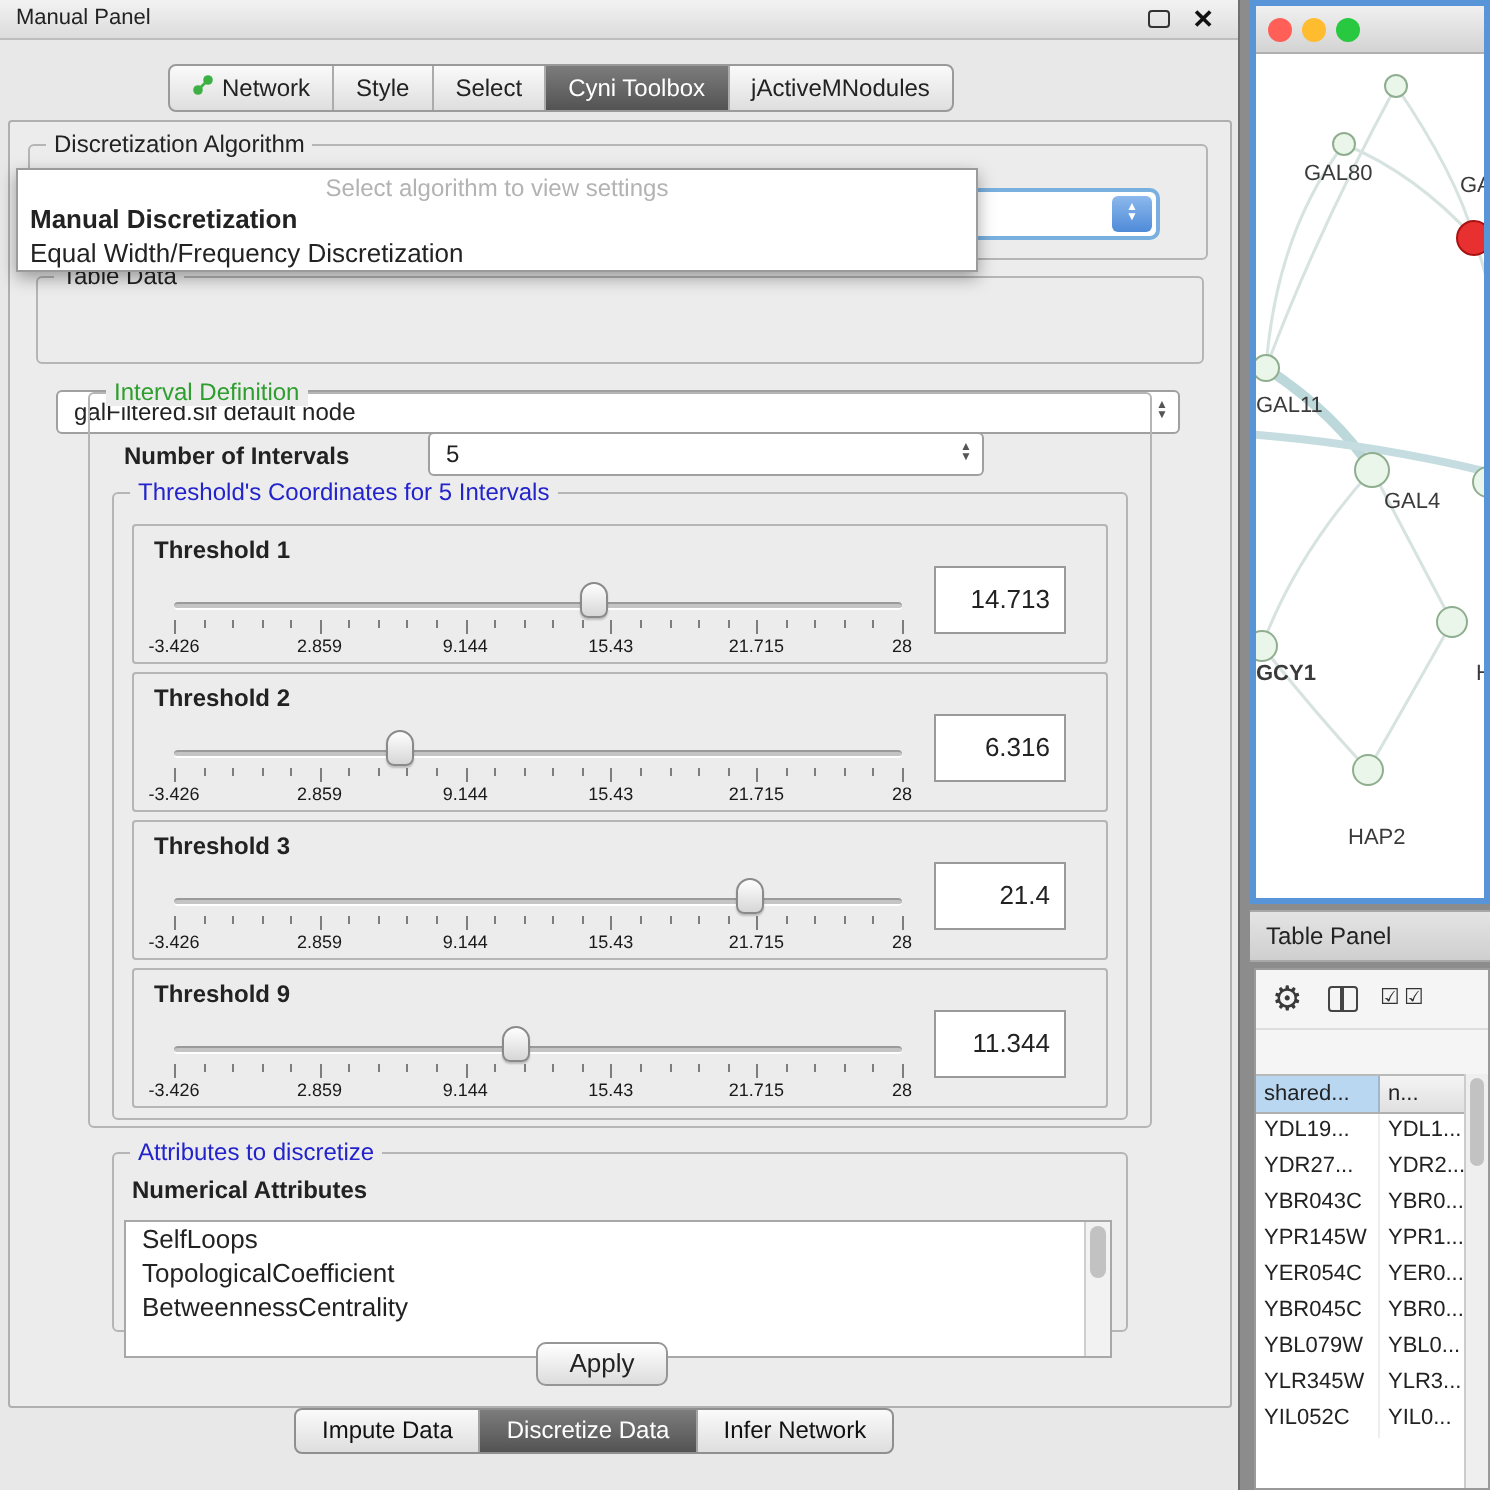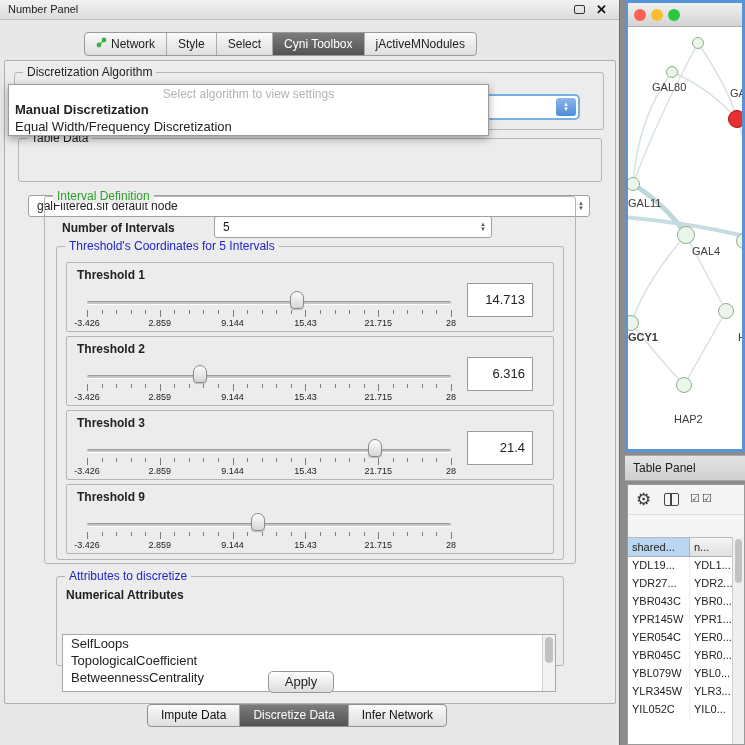--- a/index.html
+++ b/index.html
@@ -64,22 +64,22 @@
               background:linear-gradient(#fefefe,#d6d6d6); border:1px solid #8a8a8a;
               border-radius:7px 7px 4px 4px; box-shadow:0 1px 1px rgba(0,0,0,.2); }
   .th-ticks { position:absolute; left:20px; width:364px; top:47px; height:8px; }
   .tick { position:absolute; top:0; width:1px; background:#7d7d7d; }
   .th-ticklabels { position:absolute; left:20px; width:364px; top:55px; height:11px; }
   .tick-label { position:absolute; transform:translateX(-50%); font-size:9px; color:#1a1a1a; white-space:nowrap; }
   .th-value { position:absolute; left:400px; top:20px; width:66px; height:34px; background:#fff;
               border:1px solid #9a9a9a; font-size:13px; text-align:right; line-height:32px; padding-right:7px; }
 
   
-  #attr-list { position:absolute; left:62px; top:610px; width:494px; height:58px; background:#fff;
-               border:1px solid #a8a8a8; overflow:hidden;margin-top:24px; }
+  #attr-list { position:absolute; left:62px; top:610px; width:494px; height:69px; background:#fff;
+               border:1px solid #a8a8a8; overflow:hidden; }
   .attr-item { font-size:13px; padding:0 8px; line-height:17px; white-space:nowrap; }
   .vscroll { position:absolute; right:0; top:0; width:13px; height:100%; background:#f2f2f2; border-left:1px solid #cfcfcf; }
   .vscroll-thumb { position:absolute; left:2px; right:2px; top:2px; height:26px; background:#c2c2c2; border-radius:5px; }
 
   
   #apply-btn { position:absolute; left:268px; top:671px; width:66px; height:22px;
                background:linear-gradient(#ffffff,#dcdcdc); border:1px solid #969696; border-radius:5px;
                font-size:13px; text-align:center; line-height:20px; }
   #bottom-tabs { position:absolute; left:147px; top:704px; height:23px; display:inline-flex;
                  border:1px solid #8f8f8f; border-radius:4px; overflow:hidden;
@@ -119,21 +119,21 @@
   .tc1 { width:62px; font-size:11px; padding:2px 0 0 4px; border-right:1px solid #eee; white-space:nowrap; overflow:hidden; }
   .tc2 { flex:1; font-size:11px; padding:2px 0 0 4px; white-space:nowrap; overflow:hidden; }
   #table-vscroll { position:absolute; right:0; top:52px; bottom:0; width:12px; background:#efefef; border-left:1px solid #ccc; }
   #table-vscroll .vscroll-thumb { height:44px; }
 </style>
 </head>
 <body>
 
 <div id="control-panel">
   <div class="cp-titlebar">
-    <span class="cp-title">Number Panel</span>
+    <span class="cp-title">Manual Panel</span>
     <span class="win-min"></span>
     <span class="win-close">✕</span>
   </div>
 
   <div id="top-tabs">
       <div class="tab">
         <span><svg width="11" height="11">
             <circle cx="3" cy="8" r="2.4" fill="#3cb043"></circle>
             <circle cx="8" cy="3" r="2.4" fill="#3cb043"></circle>
             <line x1="3" y1="8" x2="8" y2="3" stroke="#3cb043" stroke-width="1.3"></line>
@@ -357,20 +357,21 @@
           <div class="tick" style="left: 100%; height: 7px;"></div>
         </div>
         <div class="th-ticklabels">
           <span class="tick-label" style="left: 0%;">-3.426</span>
           <span class="tick-label" style="left: 20%;">2.859</span>
           <span class="tick-label" style="left: 40%;">9.144</span>
           <span class="tick-label" style="left: 60%;">15.43</span>
           <span class="tick-label" style="left: 80%;">21.715</span>
           <span class="tick-label" style="left: 100%;">28</span>
         </div>
+        <div class="th-value">11.344</div>
       </div>
     </div>
 
   <div class="group" style="left:56px; top:576px; width:508px; height:90px;">
     <span class="group-title gt-blue">Attributes to discretize</span>
   </div>
   <div class="bold-label" style="left:66px; top:588px;">Numerical Attributes</div>
   <div id="attr-list">
     <div class="attr-item">SelfLoops</div>
       <div class="attr-item">TopologicalCoefficient</div>

